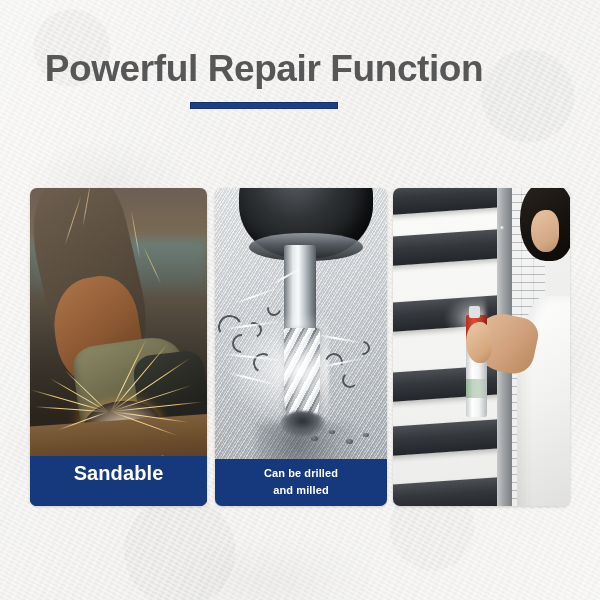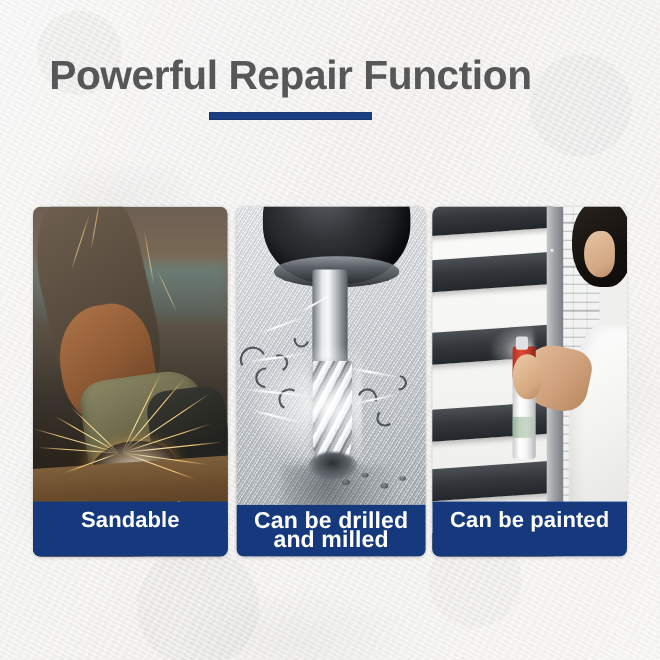--- a/index.html
+++ b/index.html
@@ -118,21 +118,21 @@
     font-size: 20px;
     font-weight: 700;
     line-height: 18px;
     text-align: center;
     letter-spacing: .1px;
     padding: 8px 4px 24px;
     box-sizing: border-box;
     z-index: 6;
   }
   .panel-caption.two-line {
-    font-size: 21px;
+    font-size: 11px;
     line-height: 17px;
     padding: 6px 4px 7px;
   }
 
   
   .grinder-scene {
     position: absolute;
     inset: 0;
     background:
       linear-gradient(180deg, #6d5f54 0%, #7a6a55 16%, #5c5245 34%, #3a342c 55%, #2a241d 72%, #241f19 100%);
@@ -553,17 +553,16 @@
           <div class="pt-shirt"></div>
           <div class="pt-arm"></div>
           <div class="pt-mist"></div>
           <div class="pt-can"></div>
           <div class="pt-can-label"></div>
           <div class="pt-can-cap"></div>
           <div class="pt-nozzle"></div>
           <div class="pt-hand"></div>
         </div>
       </div>
-      <div class="panel-caption">Can be painted</div>
     </div>
 
   </div>
 </div>
 
 </body></html>

